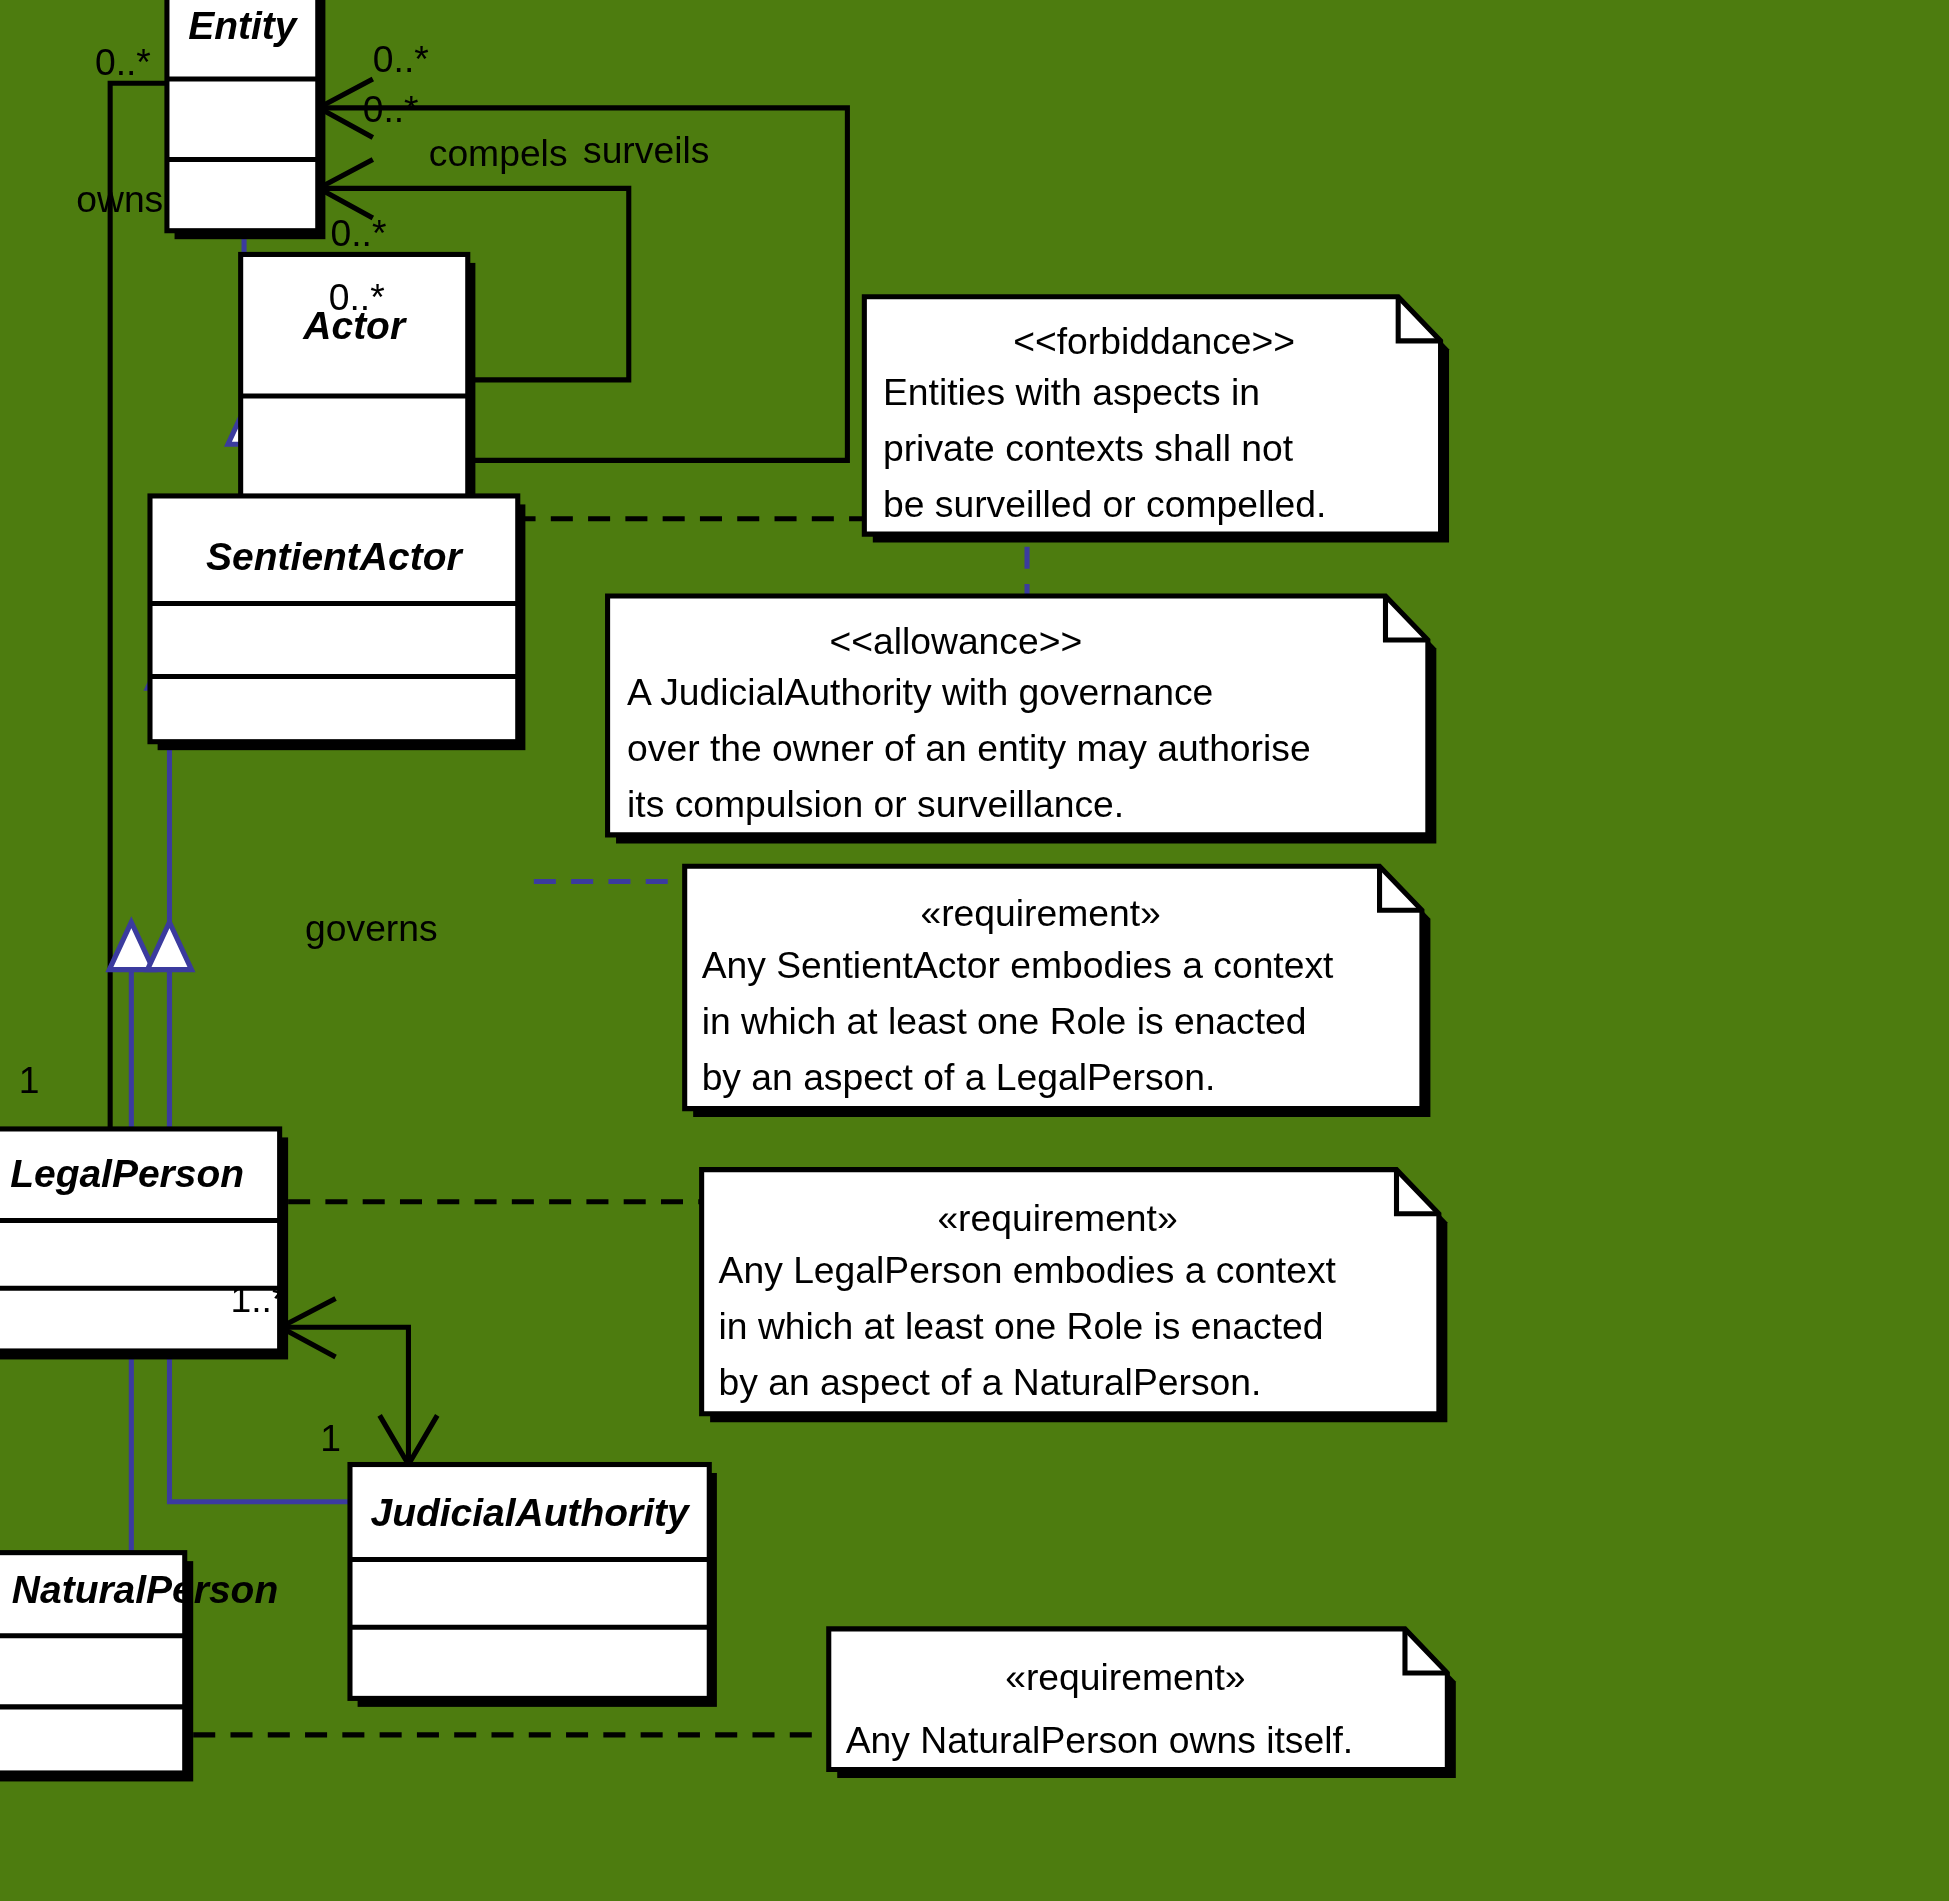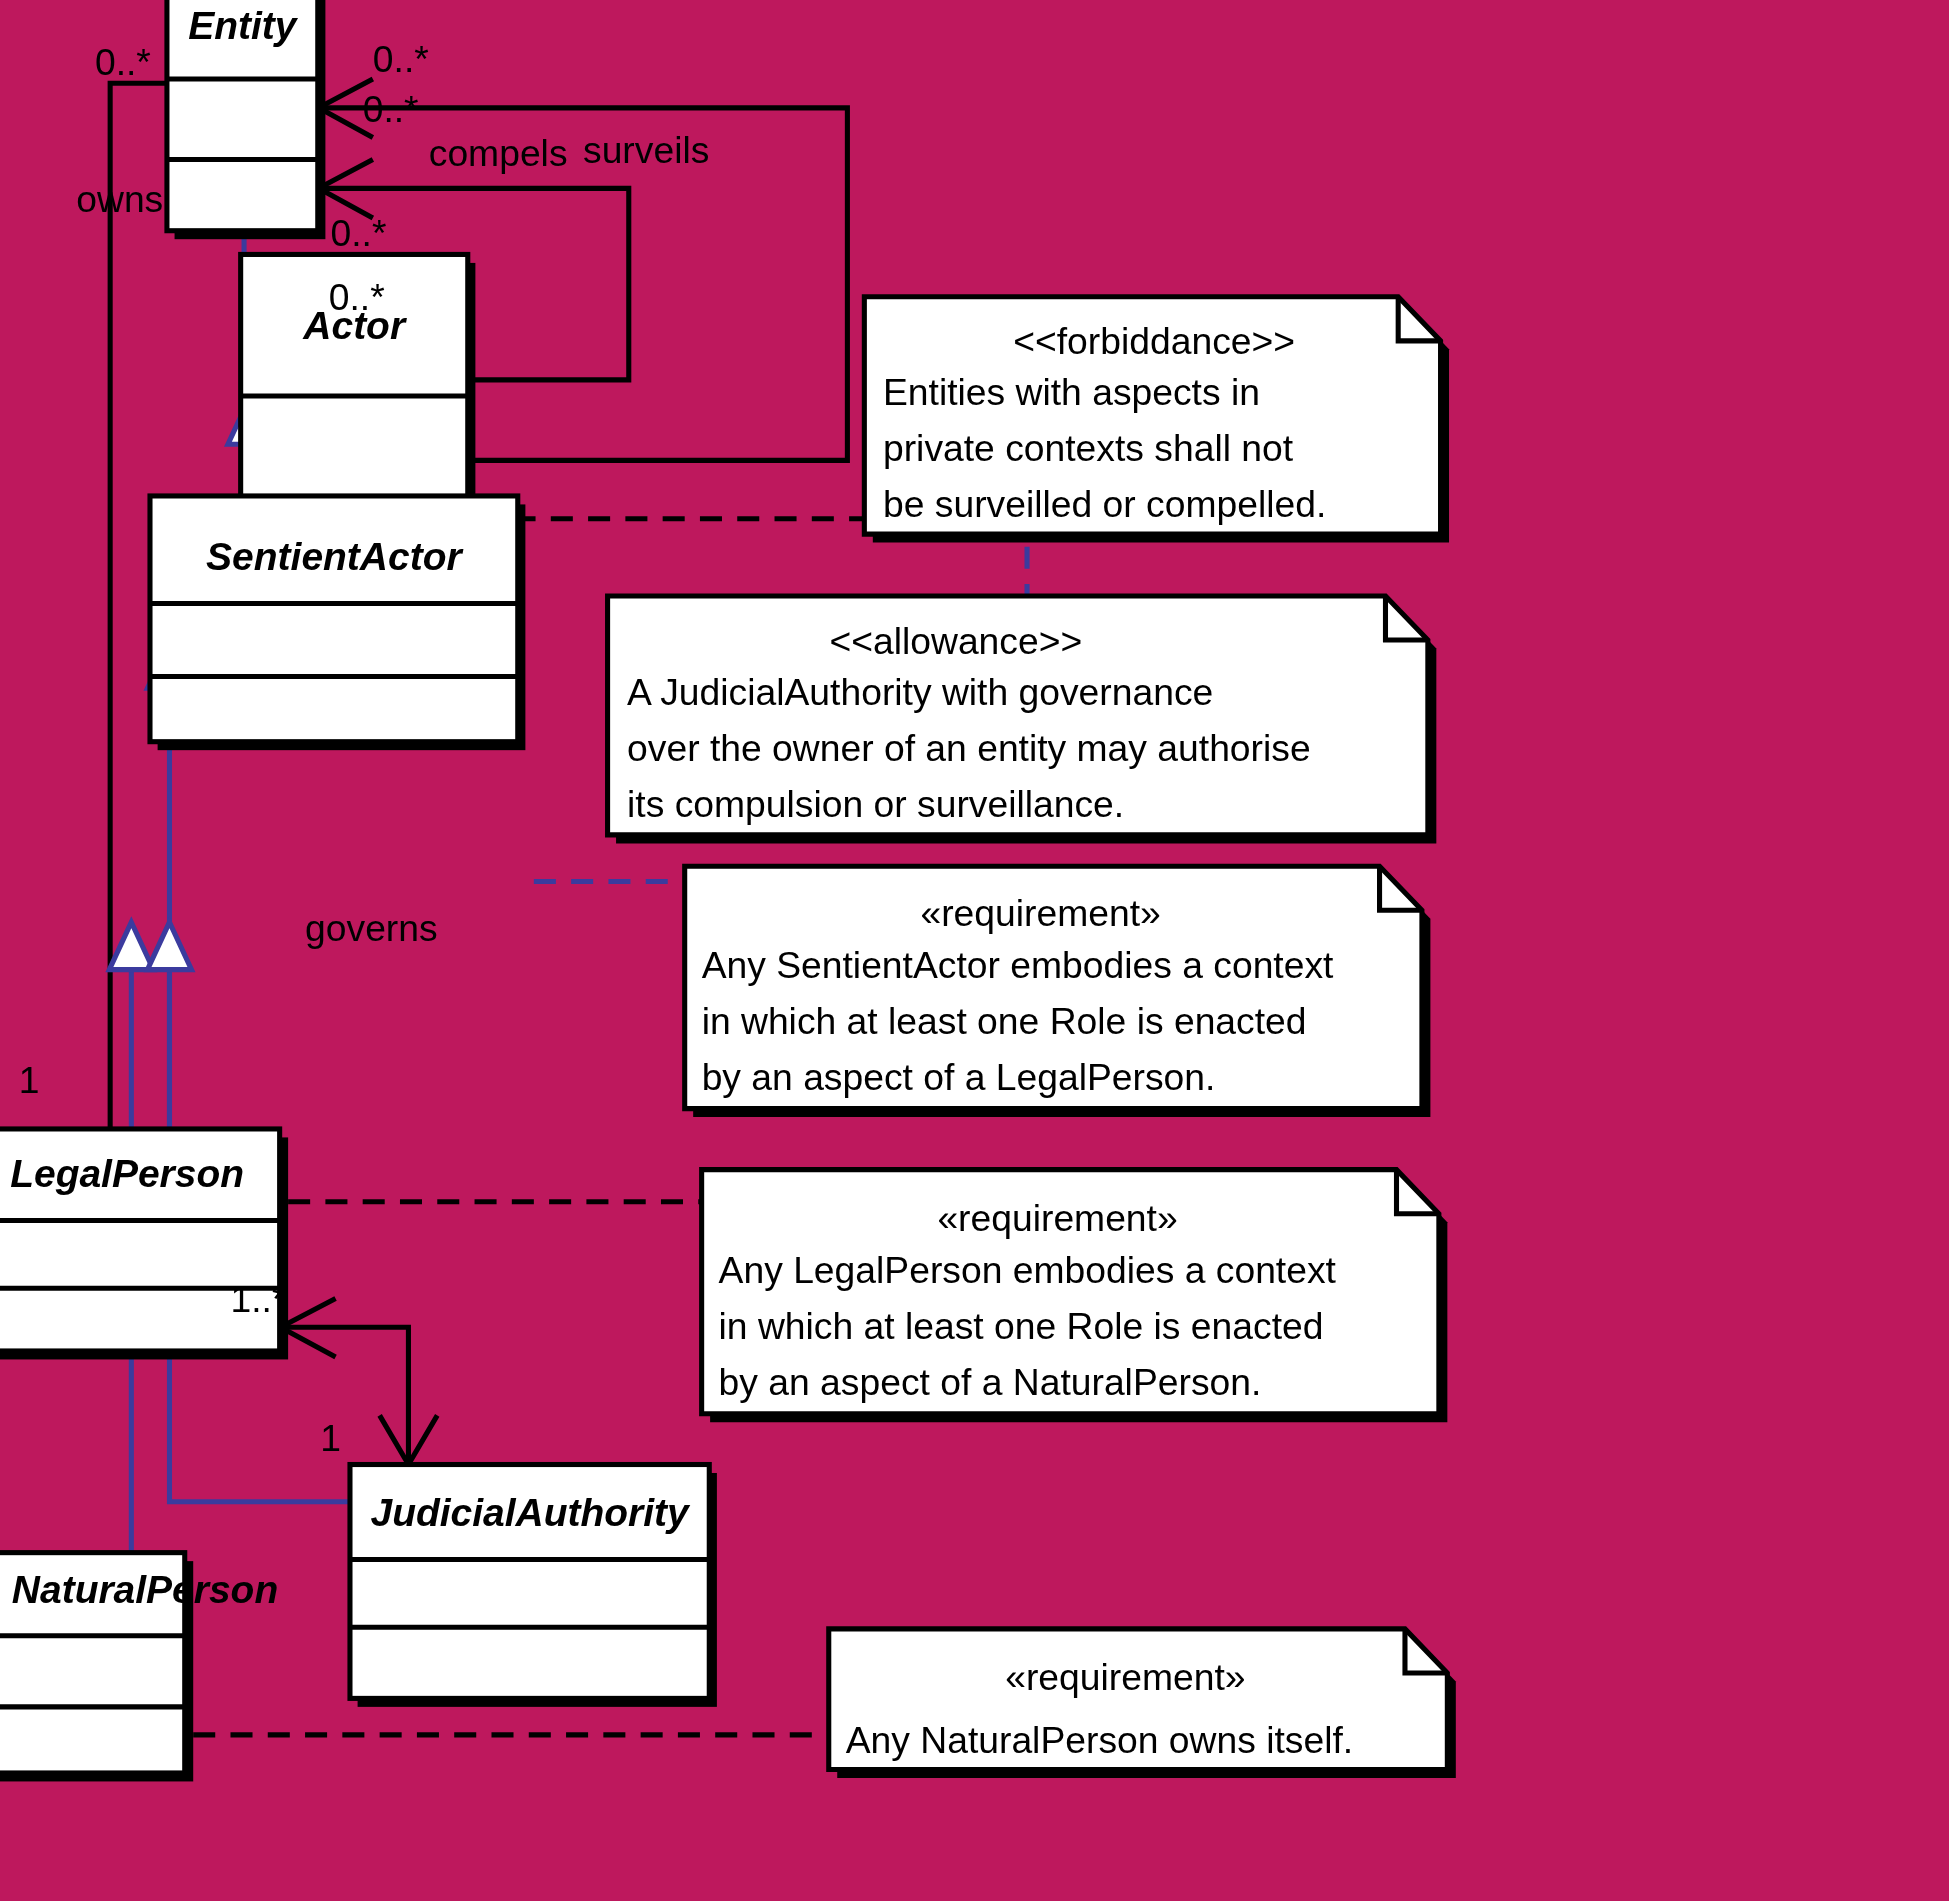--- a/index.html
+++ b/index.html
@@ -1,18 +1,18 @@
 <!DOCTYPE html>
 <html style="font-size:13.6px"><head>
 <meta charset="utf-8">
 <style>
   html,body{margin:0;padding:0;background:#eeeeee;}
   body{width:1949px;height:1902px;overflow:hidden;
        font-family:"Liberation Sans","DejaVu Sans",sans-serif;}
-  #diagram{position:relative;width:1949px;height:1902px;background:#be185d;}
+  #diagram{position:relative;width:1949px;height:1902px;background:#4d7c0f;}
   svg{position:absolute;top:0;left:0;width:1949px;height:1902px;}
   .cls-title{font-style:italic;font-weight:bold;font-size:46px;fill:#000;}
   .note-text{font-size:44px;fill:#000;}
   .edge-label{font-size:44px;fill:#000;}
   .mult-label{font-size:44px;fill:#000;}
 </style>
 </head>
 <body>
 
 <div id="diagram">

